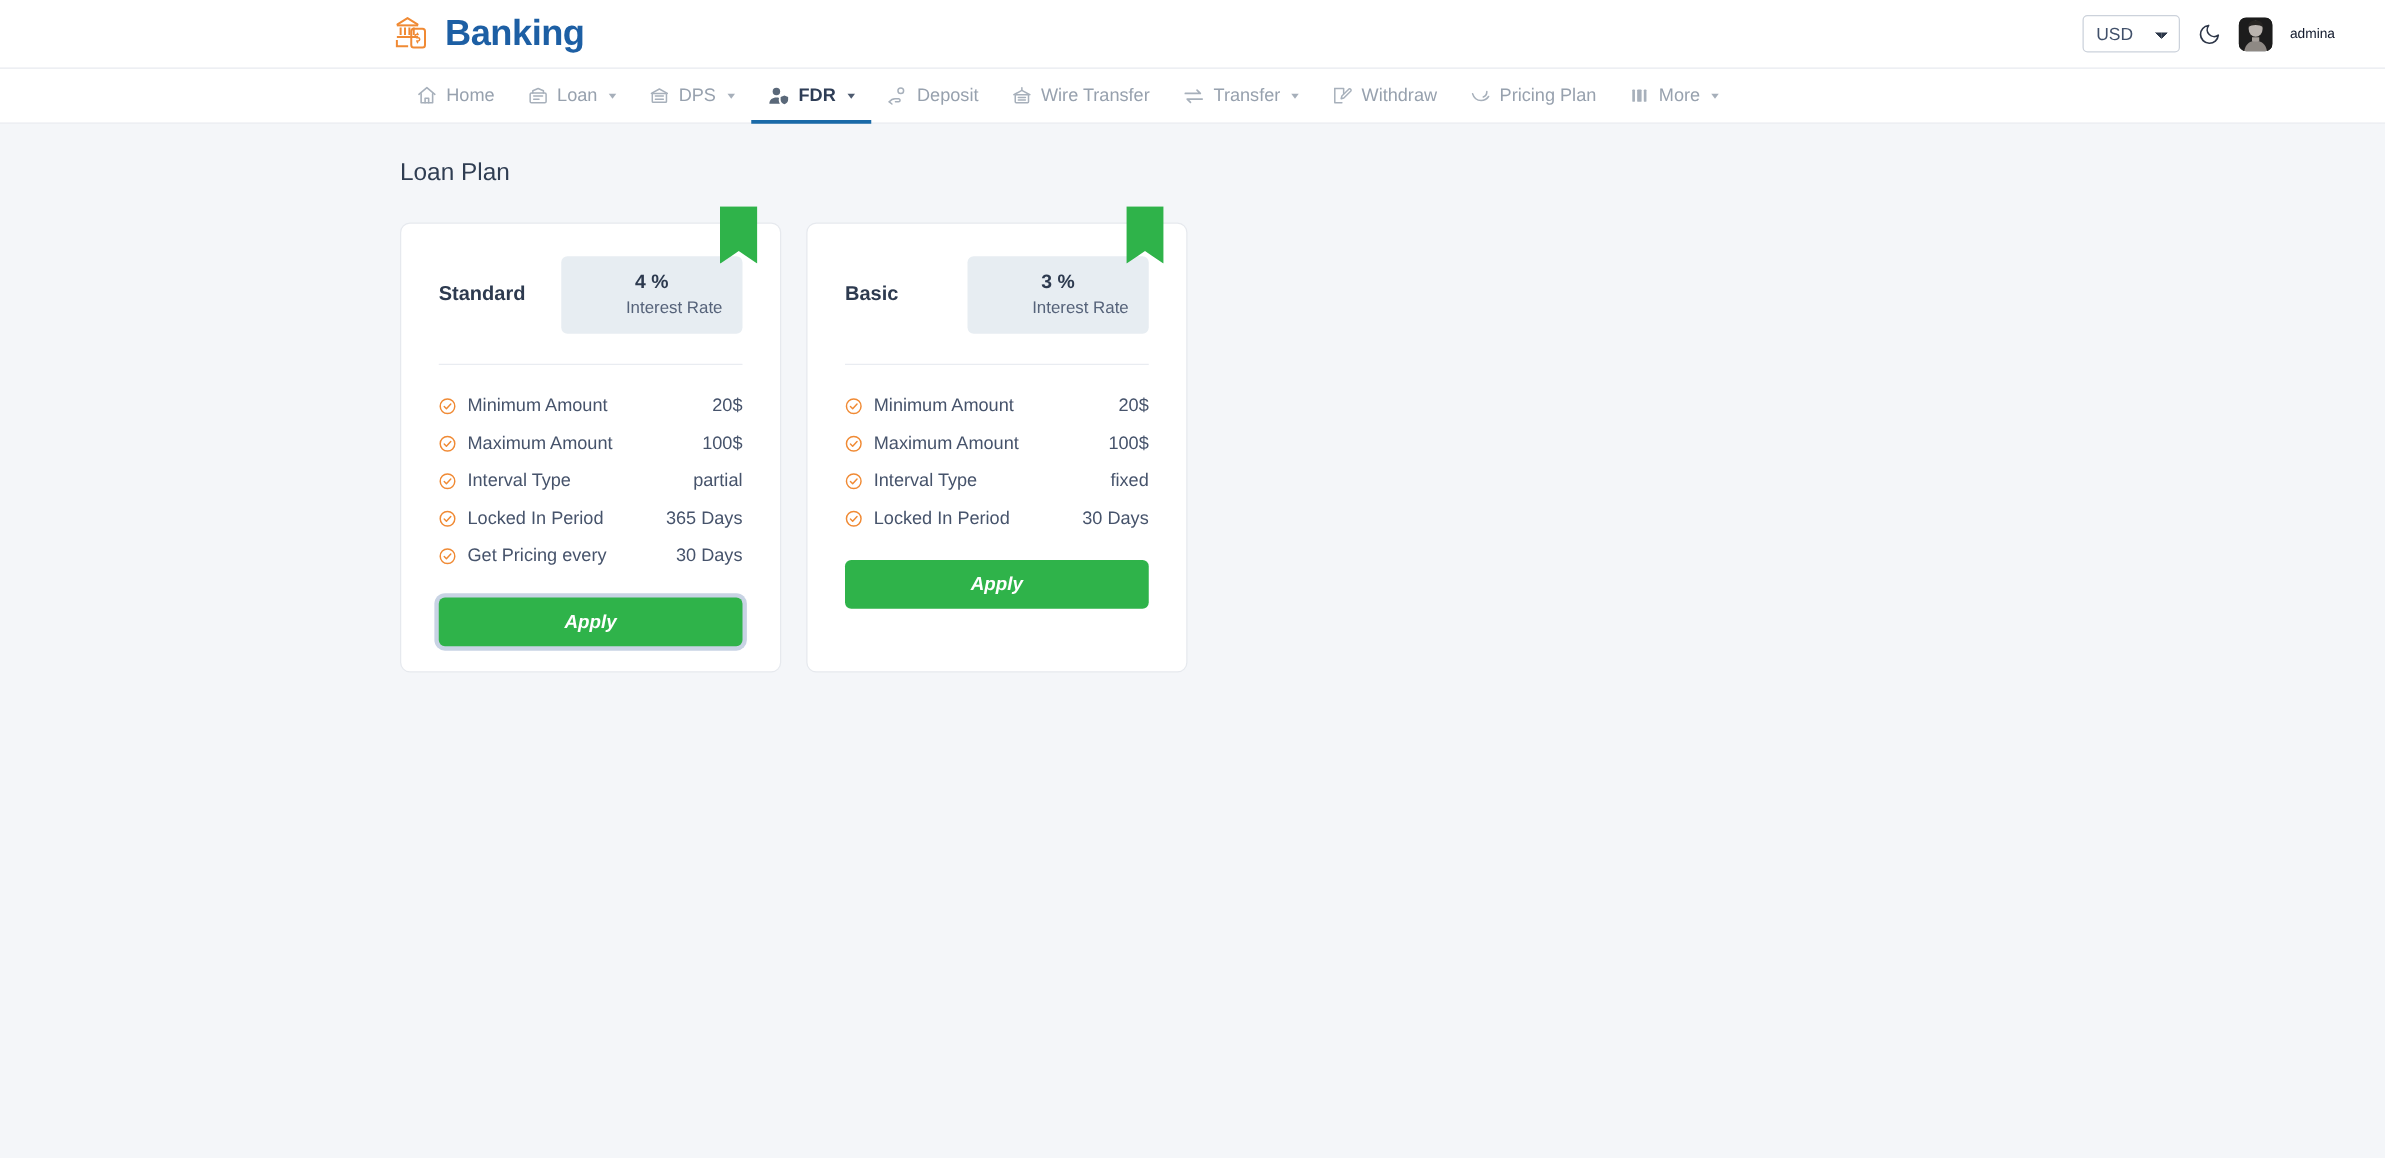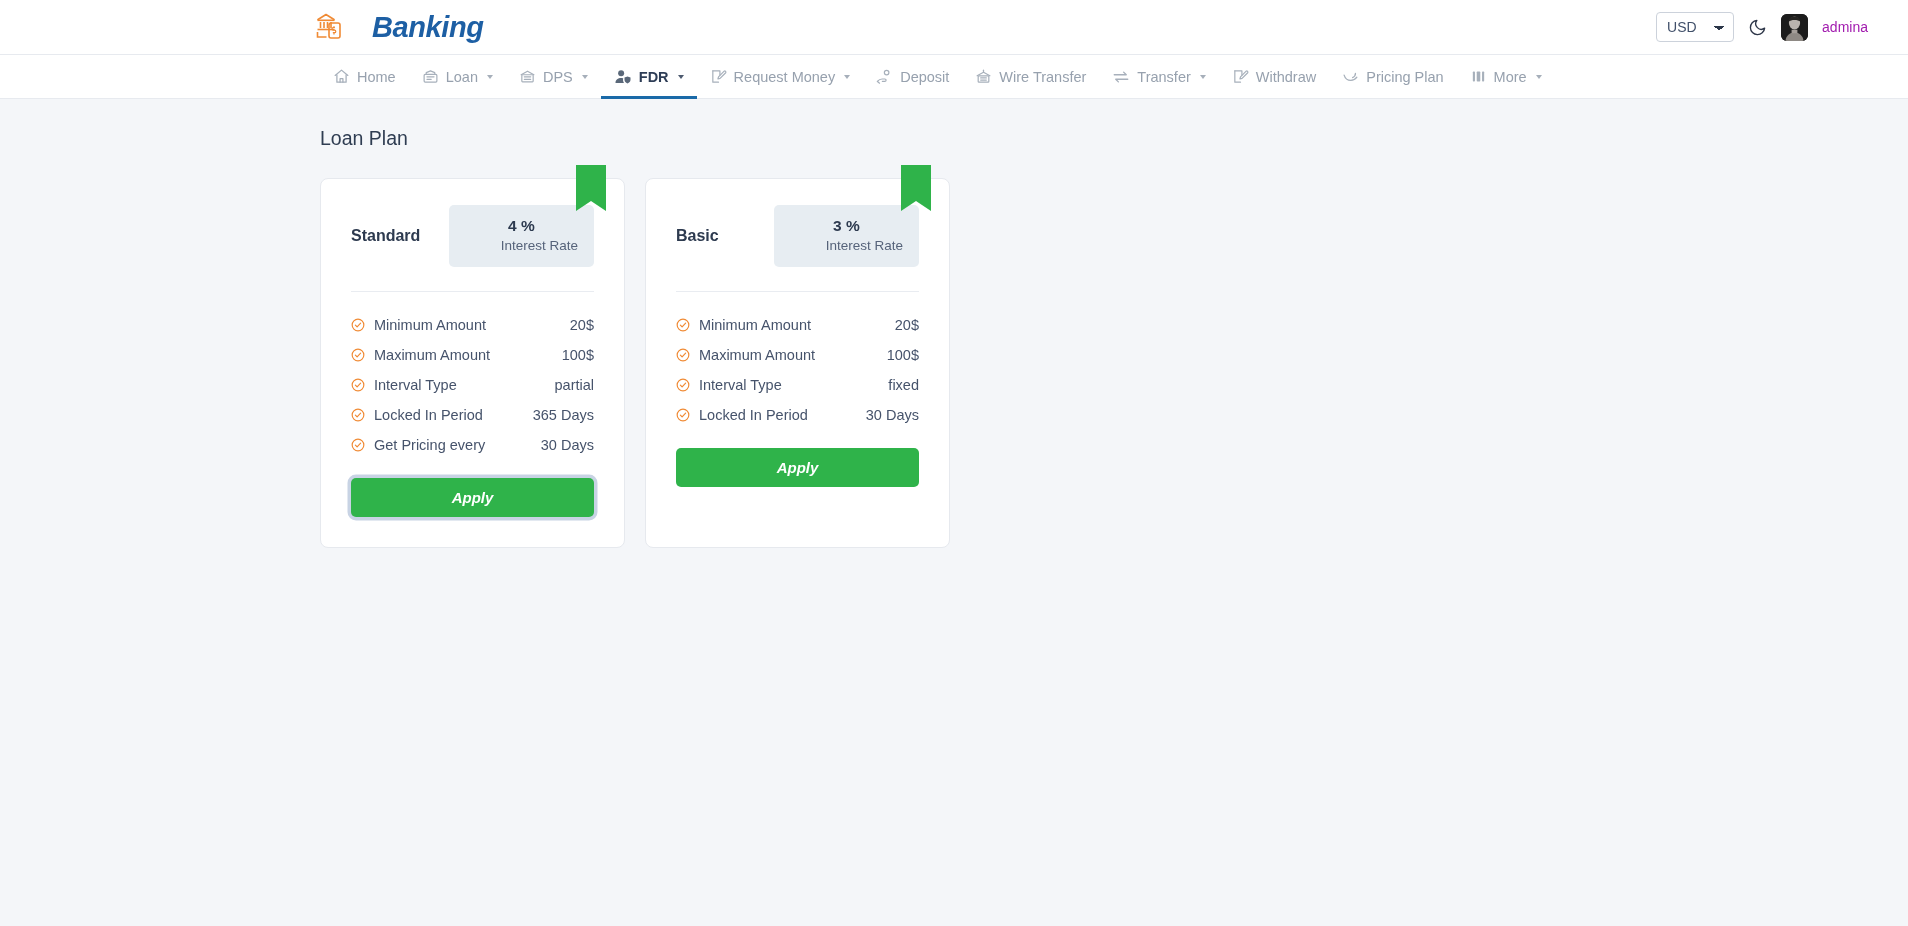--- a/index.html
+++ b/index.html
@@ -13,21 +13,21 @@
   }
 
   
   .header {
     height:55px; background:#ffffff;
     border-bottom:1px solid #e7eaef;
     display:flex; align-items:center;
     padding:0 40px 0 315px;
     position:relative;
   }
-  .brand { display:flex; align-items:center; gap:23px;font-style:italic; }
+  .brand { display:flex; align-items:center; gap:7px; }
   .brand-mark { display:block; }
   .brand-text {
     font-size:29px; font-weight:700; color:#1d5fa4;
     letter-spacing:-0.4px; line-height:1;
   }
   .header-right {
     margin-left:auto; display:flex; align-items:center; gap:14px;
   }
   .currency-select {
     appearance:none; -webkit-appearance:none;
@@ -44,21 +44,21 @@
     background-size:5px 5px, 5px 5px;
     background-repeat:no-repeat;
     cursor:pointer;
   }
   .moon-icon { color:#2d3648; display:flex; align-items:center; cursor:pointer; }
   .avatar {
     width:27px; height:27px; border-radius:6px; overflow:hidden;
     background:#2a2a2a; flex:none;
     display:block;
   }
-  .username { font-size:14px; color:#a21caf; }
+  .username { font-size:11px; color:#0f172a; }
 
   
   .navbar {
     height:44px; background:#fff;
     border-bottom:1px solid #e7eaef;
     display:flex; align-items:stretch;
     padding-left:320px;
   }
   .nav-item {
     display:flex; align-items:center; gap:7px;
@@ -89,21 +89,21 @@
     margin:0 0 28px 0;
   }
   .cards { display:flex; gap:20px; }
 
   .card {
     position:relative;
     width:305px;
     background:#fff;
     border:1px solid #e6e9ee;
     border-radius:8px;
-    padding:26px 30px 30px 30px;
+    padding:26px 30px 20px 30px;
   }
   .ribbon {
     position:absolute; top:-14px; right:18px;
     width:30px; height:46px;
     background:#2fb34a;
     clip-path: polygon(0 0, 100% 0, 100% 100%, 50% 78%, 0 100%);
   }
   .card-head { display:flex; align-items:flex-start; gap:12px; min-height:62px; }
   .plan-name {
     font-size:16px; font-weight:700; color:#2d3a4f;
@@ -227,31 +227,20 @@
       <svg width="18" height="18" viewBox="0 0 24 24" fill="currentColor">
           <circle cx="9.5" cy="7" r="4"></circle>
           <path d="M2 20c0-4.2 3.4-6.6 7.5-6.6 1 0 2 .15 2.9.45-.3.7-.4 1.5-.4 2.2 0 1.5.5 2.9 1.3 3.95H2z"></path>
           <path d="M18 11.2l4 1.5v3c0 2.3-1.6 4.1-4 4.9-2.4-.8-4-2.6-4-4.9v-3l4-1.5z"></path>
         </svg>
     </span>
     <span>FDR</span>
     <i class="caret"></i>
   </div>
 
-  <div class="nav-item">
-    <span class="nav-ico">
-      <svg width="17" height="17" viewBox="0 0 24 24" fill="none" stroke="currentColor" stroke-width="1.7" stroke-linecap="round" stroke-linejoin="round">
-          <path d="M4 4h10v6"></path>
-          <path d="M4 4v16h8"></path>
-          <path d="M20 4.5l-8 8-.8 3 3-.8 8-8a1.6 1.6 0 0 0-2.2-2.2z"></path>
-        </svg>
-    </span>
-    <span>Request Money</span>
-    <i class="caret"></i>
-  </div>
 
   <div class="nav-item">
     <span class="nav-ico">
       <svg width="17" height="17" viewBox="0 0 24 24" fill="none" stroke="currentColor" stroke-width="1.7" stroke-linecap="round" stroke-linejoin="round">
           <circle cx="15" cy="6.5" r="3.2"></circle>
           <path d="M2 19c2-2.5 4-3.5 6.5-3.5h4a1.7 1.7 0 0 1 0 3.4H9"></path>
           <path d="M2 19l3 2.5"></path>
         </svg>
     </span>
     <span>Deposit</span>

